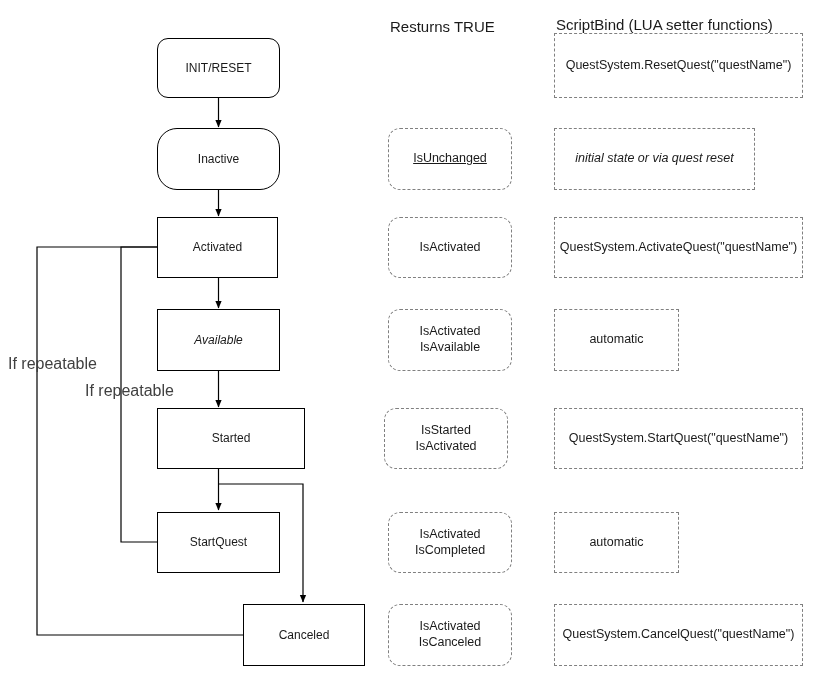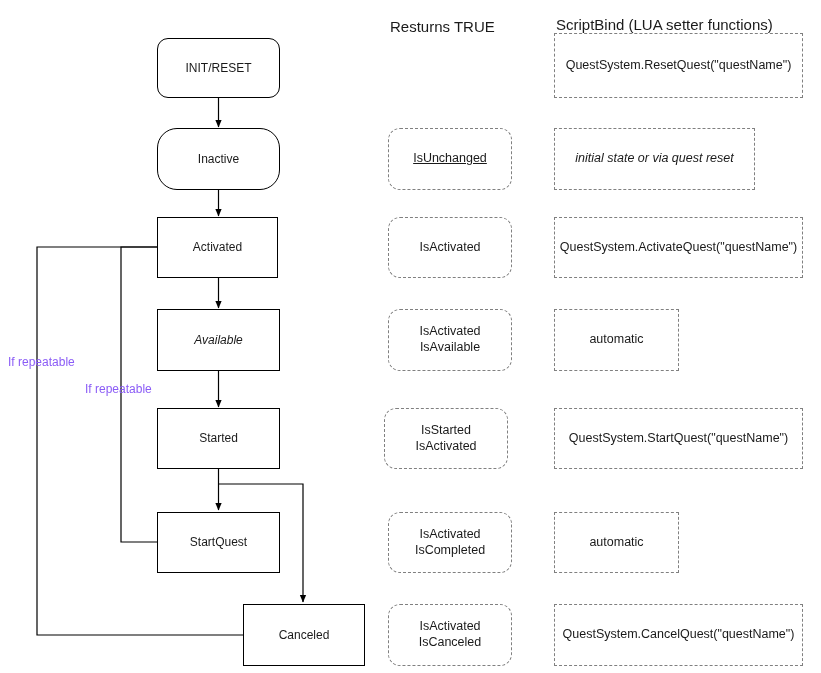--- a/index.html
+++ b/index.html
@@ -55,22 +55,22 @@
     border-radius: 12px;
   }
   .col-header {
     position: absolute;
     font-size: 15px;
     color: #1a1a1a;
     white-space: nowrap;
   }
   .edge-label {
     position: absolute;
-    font-size: 12px;
-    color: #8b5cf6;
+    font-size: 16px;
+    color: #404040;
     white-space: nowrap;
   }
   .ml {
     white-space: pre-line;
   }
 </style>
 </head>
 <body>
 
 <div id="canvas">
@@ -111,21 +111,21 @@
   </div>
 
   <div class="node state" style="left:157px; top:217px; width:121px; height:61px;">
     <span>Activated</span>
   </div>
 
   <div class="node state" style="left:157px; top:309px; width:123px; height:62px;font-style:italic;">
     <span>Available</span>
   </div>
 
-  <div class="node state" style="left:157px; top:408px; width:123px; height:61px;">
+  <div class="node state" style="left:157px; top:408px; width:148px; height:61px;">
     <span>Started</span>
   </div>
 
   <div class="node state" style="left:157px; top:512px; width:123px; height:61px;">
     <span>StartQuest</span>
   </div>
 
   <div class="node state" style="left:243px; top:604px; width:122px; height:62px;justify-content:center;">
     <span>Canceled</span>
   </div>

